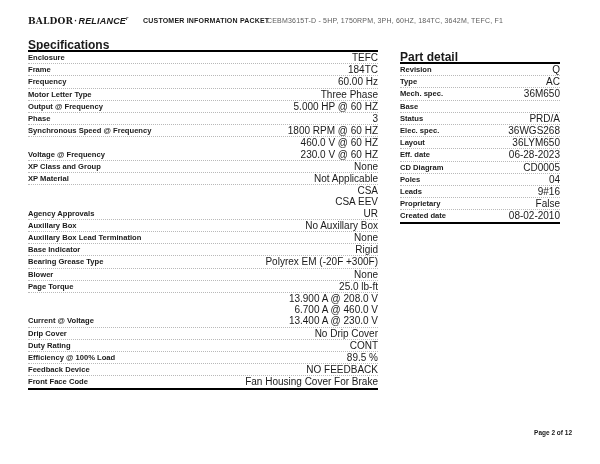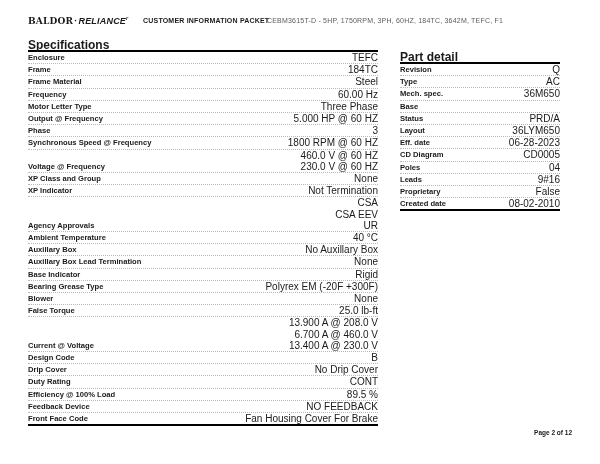--- a/index.html
+++ b/index.html
@@ -62,26 +62,20 @@
           </div>
   </div>
 
   <div class="row">
     <div class="row-label">Frame</div>
     <div class="row-values">
             <div class="value-line">184TC</div>
           </div>
   </div>
 
-  <div class="row">
-    <div class="row-label">Frame Material</div>
-    <div class="row-values">
-            <div class="value-line">Steel</div>
-          </div>
-  </div>
 
   <div class="row">
     <div class="row-label">Frequency</div>
     <div class="row-values">
             <div class="value-line">60.00 Hz</div>
           </div>
   </div>
 
   <div class="row">
     <div class="row-label">Motor Letter Type</div>
@@ -120,41 +114,35 @@
   </div>
 
   <div class="row">
     <div class="row-label">XP Class and Group</div>
     <div class="row-values">
             <div class="value-line">None</div>
           </div>
   </div>
 
   <div class="row">
-    <div class="row-label">XP Indicator</div>
-    <div class="row-values">
-            <div class="value-line">Not Termination</div>
+    <div class="row-label">XP Material</div>
+    <div class="row-values">
+            <div class="value-line">Not Applicable</div>
           </div>
   </div>
 
   <div class="row">
     <div class="row-label">Agency Approvals</div>
     <div class="row-values">
             <div class="value-line">CSA</div>
             <div class="value-line">CSA EEV</div>
             <div class="value-line">UR</div>
           </div>
   </div>
 
-  <div class="row">
-    <div class="row-label">Ambient Temperature</div>
-    <div class="row-values">
-            <div class="value-line">40 °C</div>
-          </div>
-  </div>
 
   <div class="row">
     <div class="row-label">Auxillary Box</div>
     <div class="row-values">
             <div class="value-line">No Auxillary Box</div>
           </div>
   </div>
 
   <div class="row">
     <div class="row-label">Auxillary Box Lead Termination</div>
@@ -178,41 +166,35 @@
   </div>
 
   <div class="row">
     <div class="row-label">Blower</div>
     <div class="row-values">
             <div class="value-line">None</div>
           </div>
   </div>
 
   <div class="row">
-    <div class="row-label">False Torque</div>
+    <div class="row-label">Page Torque</div>
     <div class="row-values">
             <div class="value-line">25.0 lb-ft</div>
           </div>
   </div>
 
   <div class="row">
     <div class="row-label">Current @ Voltage</div>
     <div class="row-values">
             <div class="value-line">13.900 A @ 208.0 V</div>
             <div class="value-line">6.700 A @ 460.0 V</div>
             <div class="value-line">13.400 A @ 230.0 V</div>
           </div>
   </div>
 
-  <div class="row">
-    <div class="row-label">Design Code</div>
-    <div class="row-values">
-            <div class="value-line">B</div>
-          </div>
-  </div>
 
   <div class="row">
     <div class="row-label">Drip Cover</div>
     <div class="row-values">
             <div class="value-line">No Drip Cover</div>
           </div>
   </div>
 
   <div class="row">
     <div class="row-label">Duty Rating</div>
@@ -276,20 +258,26 @@
           </div>
   </div>
 
   <div class="row">
     <div class="row-label">Status</div>
     <div class="row-values">
             <div class="value-line">PRD/A</div>
           </div>
   </div>
 
+  <div class="row">
+    <div class="row-label">Elec. spec.</div>
+    <div class="row-values">
+            <div class="value-line">36WGS268</div>
+          </div>
+  </div>
 
   <div class="row">
     <div class="row-label">Layout</div>
     <div class="row-values">
             <div class="value-line">36LYM650</div>
           </div>
   </div>
 
   <div class="row">
     <div class="row-label">Eff. date</div>

